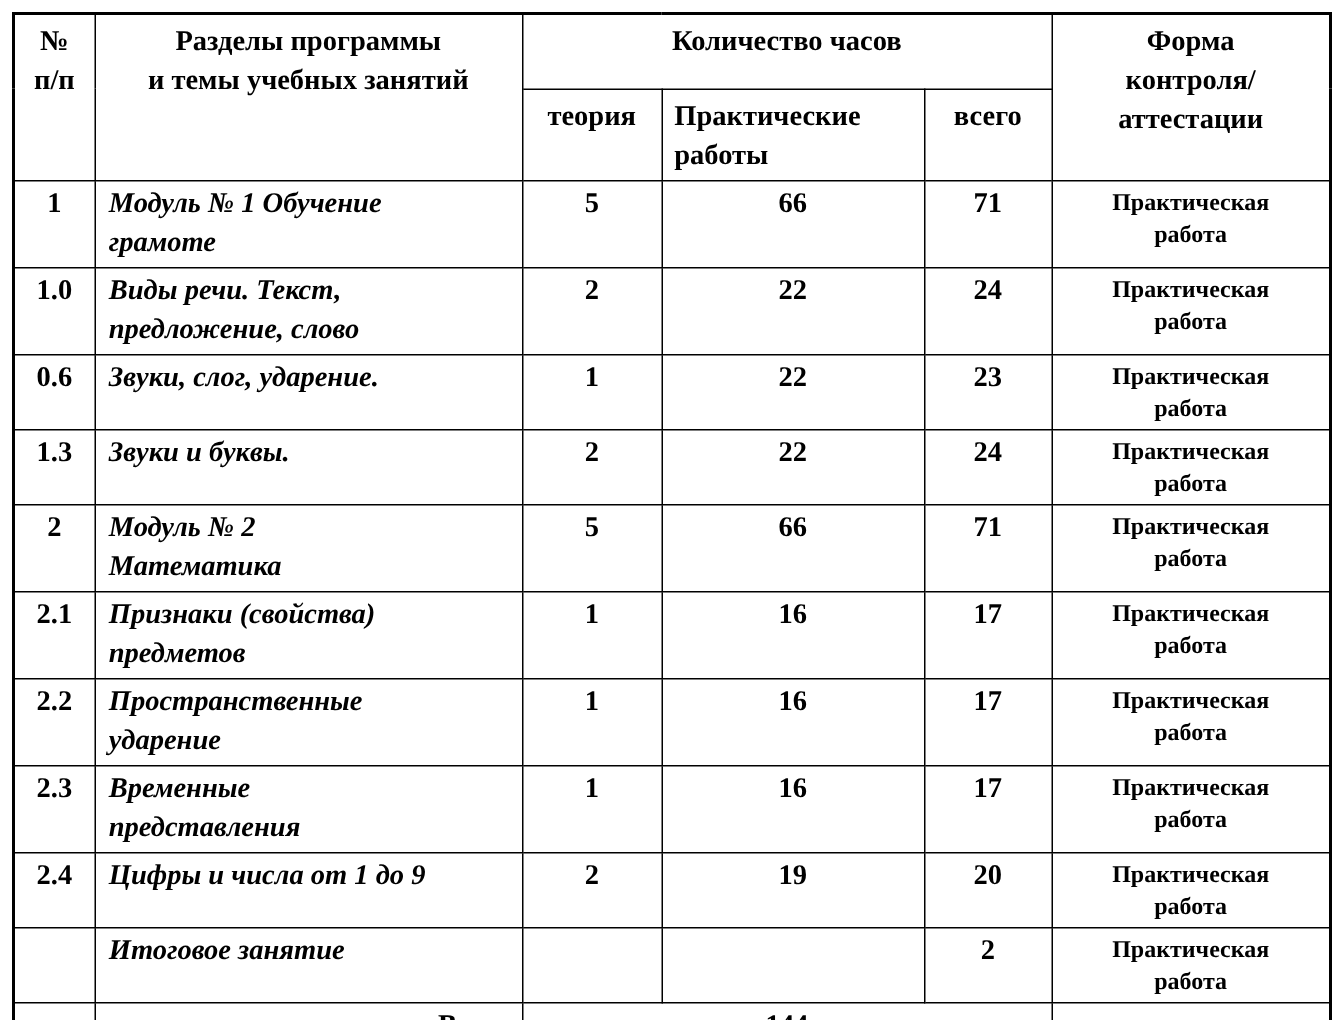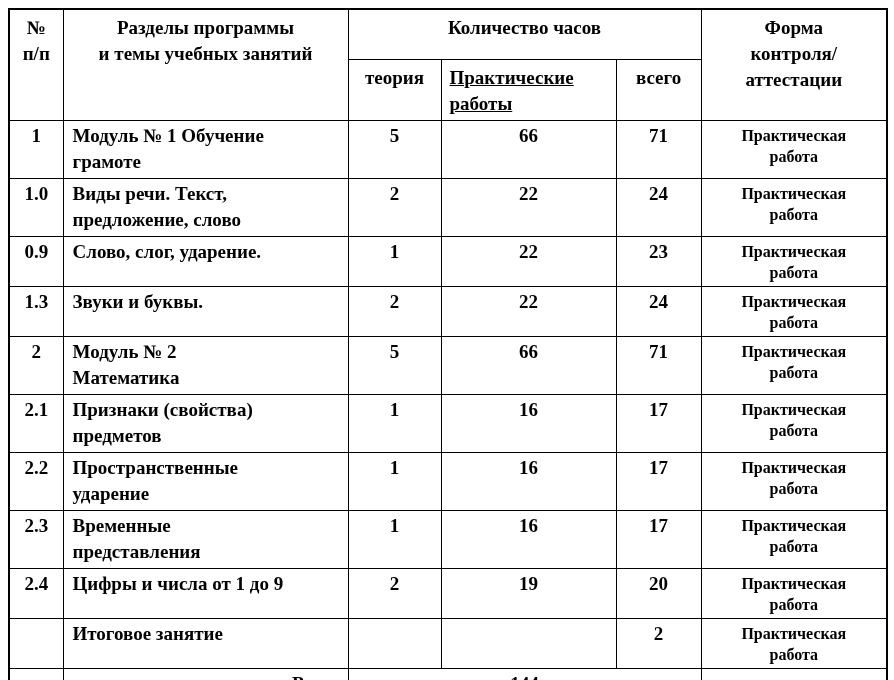--- a/index.html
+++ b/index.html
@@ -41,26 +41,26 @@
   td {
     font-weight: bold;
     font-size: 19px;
     line-height: 26px;
     text-align: center;
     padding: 2px 3px 3px 3px;
   }
   th.th-practice {
     text-align: left;
     padding-left: 8px;
-    text-decoration: underline;
   }
   td.cell-topic {
     text-align: left;
     padding-left: 9px;
     padding-right: 4px;
+    font-style: italic;
   }
   td.cell-control {
     font-weight: bold;
     font-size: 16px;
     line-height: 21px;
     padding-top: 4px;
   }
   td.cell-footer-label {
     text-align: right;
     padding-right: 8px;
@@ -120,22 +120,22 @@
       <td class="cell-num">1.0</td>
       <td class="cell-topic">Виды речи. Текст,
 предложение, слово</td>
       <td class="cell-theory">2</td>
       <td class="cell-practice">22</td>
       <td class="cell-total">24</td>
       <td class="cell-control">Практическая
 работа</td>
     </tr>
     <tr class="r47">
-      <td class="cell-num">0.9</td>
-      <td class="cell-topic">Слово, слог, ударение.</td>
+      <td class="cell-num">0.6</td>
+      <td class="cell-topic">Звуки, слог, ударение.</td>
       <td class="cell-theory">1</td>
       <td class="cell-practice">22</td>
       <td class="cell-total">23</td>
       <td class="cell-control">Практическая
 работа</td>
     </tr>
     <tr class="r44">
       <td class="cell-num">1.3</td>
       <td class="cell-topic">Звуки и буквы.</td>
       <td class="cell-theory">2</td>

